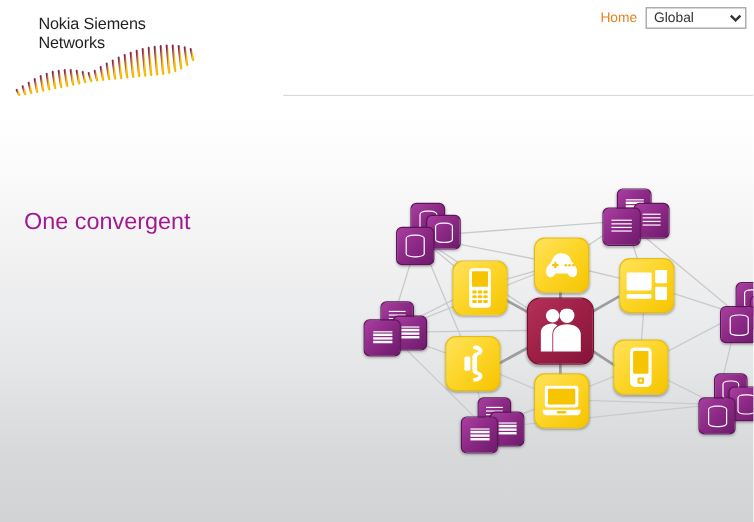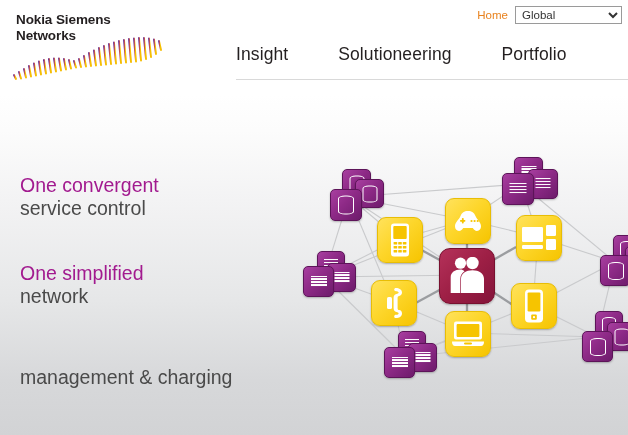--- a/index.html
+++ b/index.html
@@ -13,33 +13,33 @@
     position:absolute;inset:0;width:628px;height:435px;
     background:linear-gradient(to bottom,#ffffff 0px,#ffffff 95px,#fcfcfc 130px,#f3f3f4 200px,#e6e7e8 300px,#d7d8da 380px,#d2d3d5 435px);
     overflow:hidden;
   }
 
   
   #header{position:absolute;left:0;top:0;width:628px;height:82px;z-index:20;}
 
   #logo{position:absolute;left:8px;top:8px;width:165px;height:70px;}
   #logo .logotext{
-    position:absolute;left:8px;top:4px;
-    font-size:13.5px;line-height:15.5px;font-weight:bold;color:#231f20;
+    position:absolute;left:24px;top:4px;
+    font-size:13.5px;line-height:15.5px;font-weight:normal;color:#231f20;
     letter-spacing:-0.1px;white-space:pre-line;
   }
   #logo svg{position:absolute;left:0;top:26px;}
 
   #utility{position:absolute;right:6px;top:6px;display:flex;align-items:center;gap:7px;margin-left:12px;}
   #homelink{
     font-size:11.5px;color:#e8821e;text-decoration:none;white-space:nowrap;
   }
   #regionsel{
     font-size:11.5px;font-family:"Liberation Sans",sans-serif;
-    width:107px;height:18px;padding:0 2px;color:#333;
+    width:84px;height:18px;padding:0 2px;color:#333;
     border:1px solid #9a9a9a;background:#ffffff;
   }
 
   #mainnav{
     position:absolute;left:236px;top:44px;
     display:flex;align-items:flex-start;gap:50px;
   }
   #mainnav .navitem{
     font-size:17.5px;color:#231f20;white-space:nowrap;cursor:pointer;
     letter-spacing:0.1px;
@@ -325,28 +325,22 @@
         <circle cx="25.5" cy="6" r="6.2" fill="#fff"></circle>
         <path d="M25.5 13.2c-6.4 0-11.5 3.4-11.5 8.6V36h23V21.8c0-5.2-5.1-8.6-11.5-8.6z" fill="#fff"></path>
         <path d="M13.5 12.6c-5.6 0-9.8 3-9.8 7.6V36h9.6V21.8c0-3.1 1.6-5.8 4.2-7.5-1.2-1-2.6-1.7-4-1.7z" fill="#fff"></path>
       </svg>
     </div>
 
   </div>
 
   <div class="tagline" id="tag1">
     <div class="l1">One convergent</div>
-    <div class="l2">service control</div>
-  </div>
-  <div class="tagline" id="tag2">
-    <div class="l1">One simplified</div>
-    <div class="l2">network</div>
   </div>
   <div class="tagline" id="tag3">
-    <div class="l2">management &amp; charging</div>
   </div>
 
   <div id="header">
 
     <div id="logo">
       <div class="logotext">Nokia Siemens
 Networks</div>
       <svg width="160" height="48" viewBox="0 0 160 48">
         <defs>
           <linearGradient id="wv" x1="0" y1="0" x2="1" y2="0">
@@ -393,21 +387,16 @@
       </svg>
     </div>
 
     <div id="utility">
       <a id="homelink" href="#">Home</a>
       <select id="regionsel">
         <option>Global</option>
       </select>
     </div>
 
-    <div id="mainnav">
-      <div class="navitem">Insight</div>
-      <div class="navitem">Solutioneering</div>
-      <div class="navitem">Portfolio</div>
-    </div>
     <div id="navrule"></div>
 
   </div>
 </div>
 
 </body></html>

